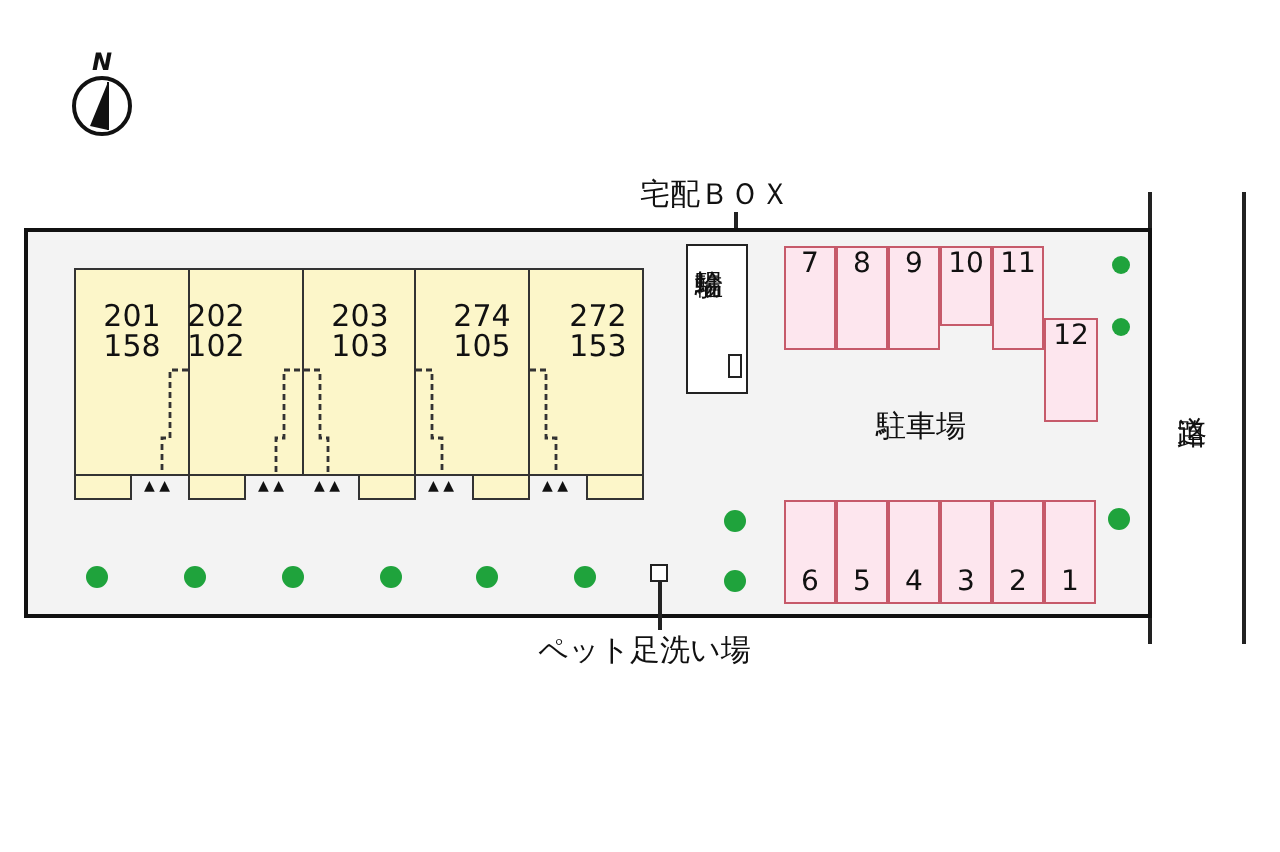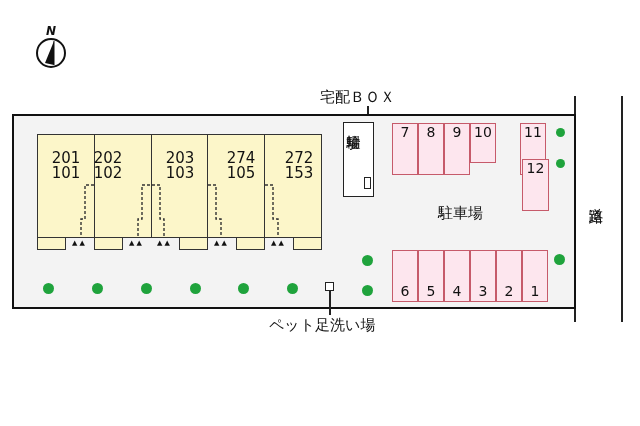--- a/index.html
+++ b/index.html
@@ -46,21 +46,21 @@
 <div class="abs site"></div>
 
 <div class="abs unit" style="left:37px;top:134px;width:58px;height:104px;"></div>
 <div class="abs unit" style="left:94px;top:134px;width:58px;height:104px;"></div>
 <div class="abs unit" style="left:151px;top:134px;width:57px;height:104px;"></div>
 <div class="abs unit" style="left:207px;top:134px;width:58px;height:104px;"></div>
 <div class="abs unit" style="left:264px;top:134px;width:58px;height:104px;"></div>
 
 <div class="abs unit-label" style="left:48px;top:151px;width:36px;">
     <div>201</div>
-    <div>101</div>
+    <div>158</div>
   </div>
 <div class="abs unit-label" style="left:90px;top:151px;width:36px;">
     <div>202</div>
     <div>102</div>
   </div>
 <div class="abs unit-label" style="left:162px;top:151px;width:36px;">
     <div>203</div>
     <div>103</div>
   </div>
 <div class="abs unit-label" style="left:223px;top:151px;width:36px;">
@@ -103,21 +103,21 @@
   </div>
 <div class="abs park" style="left:418px;top:123px;width:26px;height:52px;">
     <div class="park-num">8</div>
   </div>
 <div class="abs park" style="left:444px;top:123px;width:26px;height:52px;">
     <div class="park-num">9</div>
   </div>
 <div class="abs park" style="left:470px;top:123px;width:26px;height:40px;">
     <div class="park-num">10</div>
   </div>
-<div class="abs park" style="left:520px;top:123px;width:26px;height:52px;">
+<div class="abs park" style="left:496px;top:123px;width:26px;height:52px;">
     <div class="park-num">11</div>
   </div>
 <div class="abs park" style="left:522px;top:123px;width:27px;height:52px;margin-top:36px;">
     <div class="park-num">12</div>
   </div>
 
 <div class="abs label" style="left:438px;top:204px;">駐車場</div>
 
 <div class="abs park" style="left:392px;top:250px;width:26px;height:52px;">
     <div class="park-num" style="padding-top:32px;">6</div>

